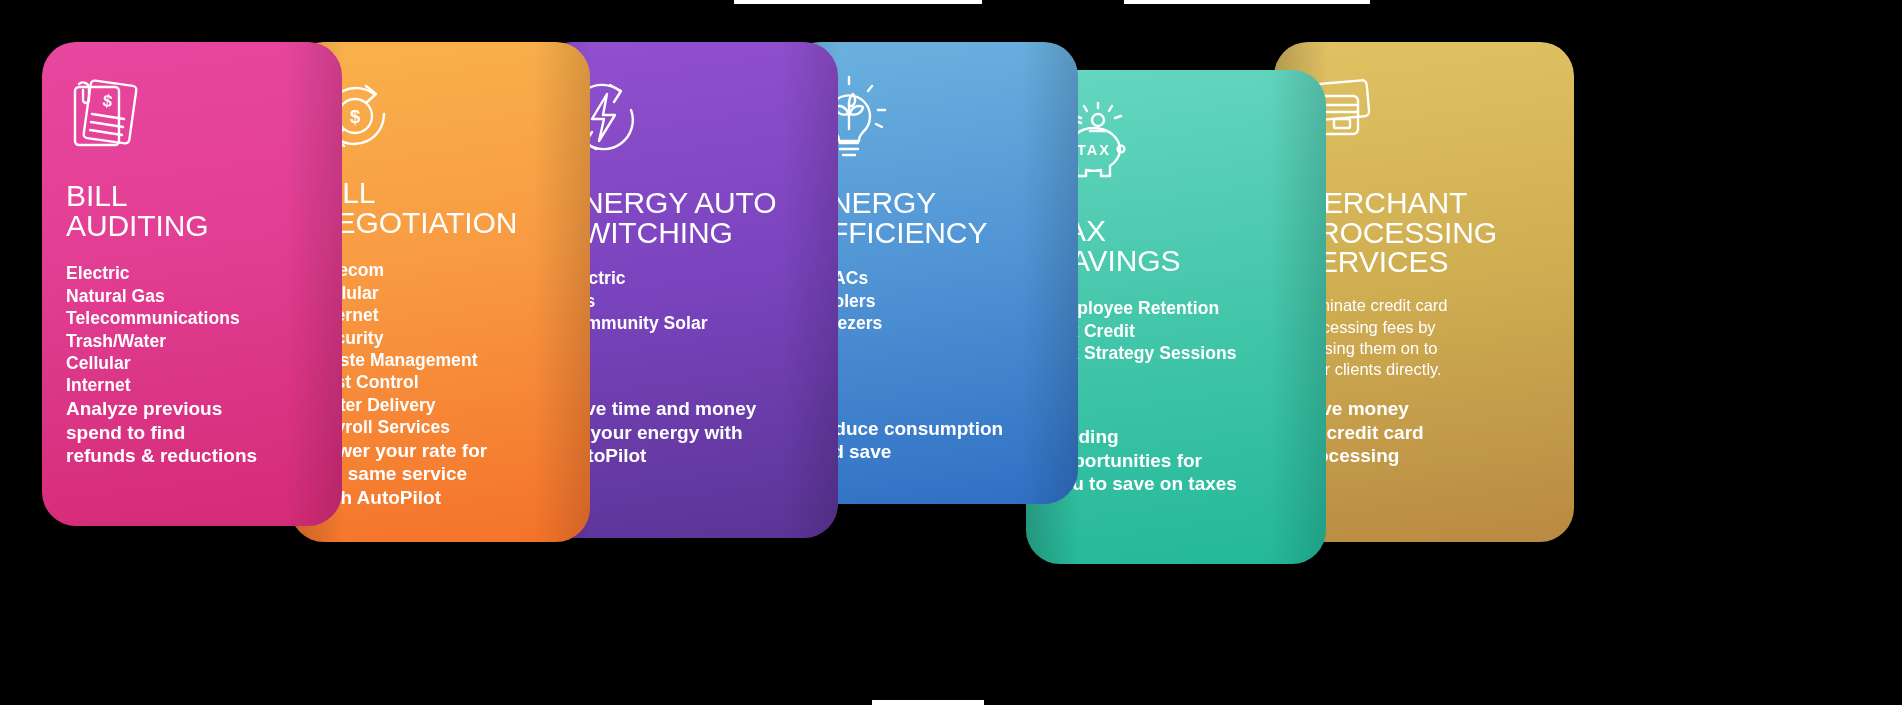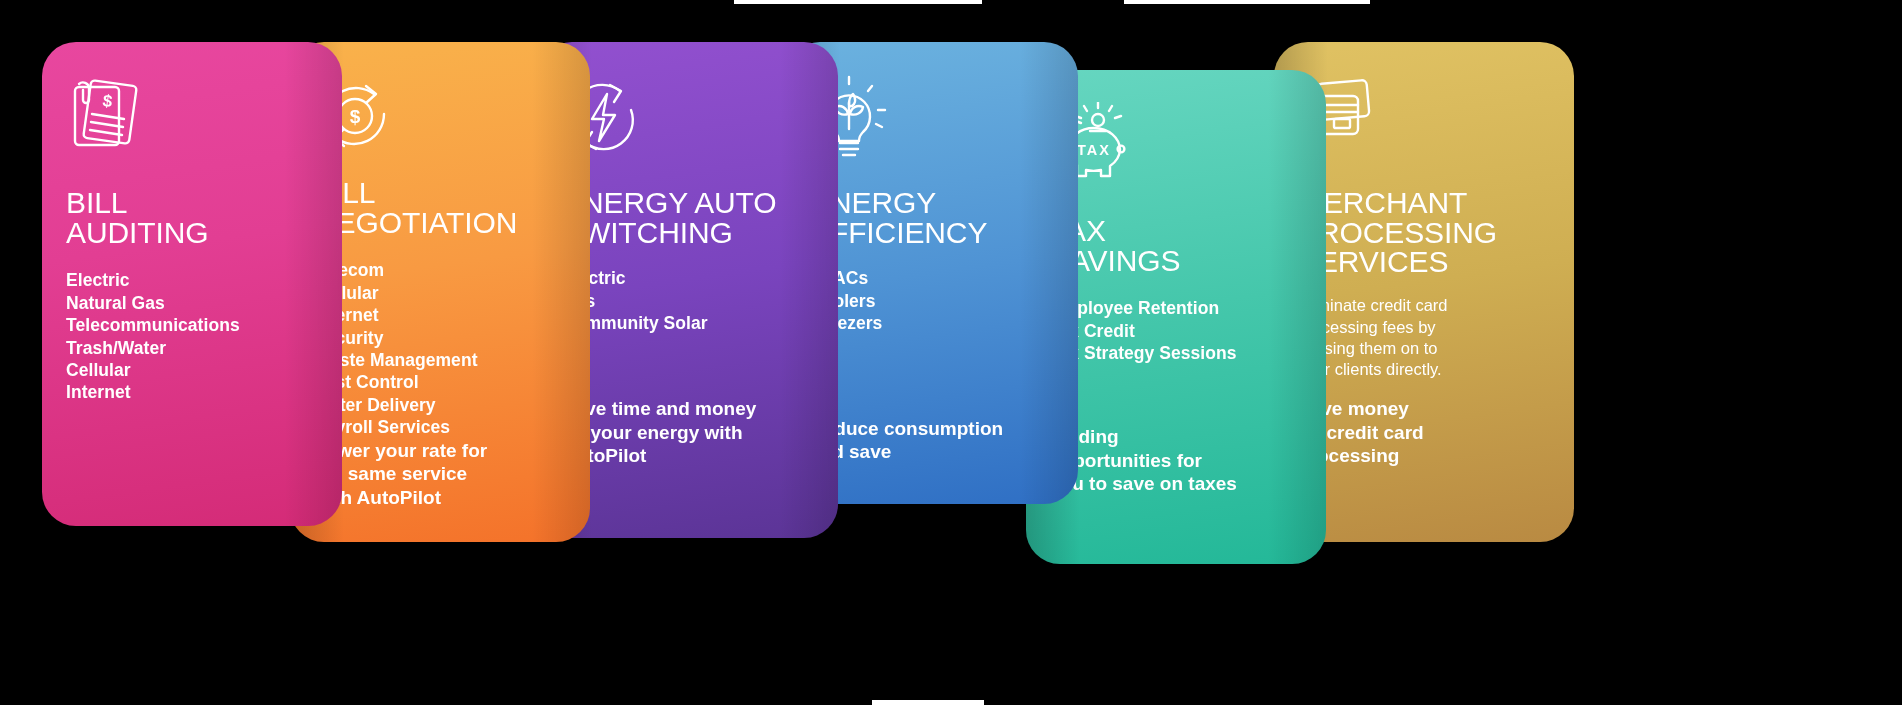--- a/index.html
+++ b/index.html
@@ -175,20 +175,23 @@
       <div class="card-title">BILL
 AUDITING</div>
       <ul class="feature-list">
         <li>Electric</li>
         <li>Natural Gas</li>
         <li>Telecommunications</li>
         <li>Trash/Water</li>
         <li>Cellular</li>
         <li>Internet</li>
       </ul>
+      <div class="tagline">Analyze previous
+spend to find
+refunds &amp; reductions</div>
     </div>
 
     <div class="card c2">
       <div class="left-shade"></div>
       <div class="overlap-shade"></div>
       <div class="icon-wrap">
         <svg width="82" height="86" viewBox="0 0 82 86" fill="none" stroke="#ffffff" stroke-width="2.4" stroke-linecap="round" stroke-linejoin="round">
           <path d="M12 44 a30 30 0 0 1 48-24"></path>
           <path d="M70 40 a30 30 0 0 1-48 24"></path>
           <path d="M52 12 l10 8 -10 9"></path>

